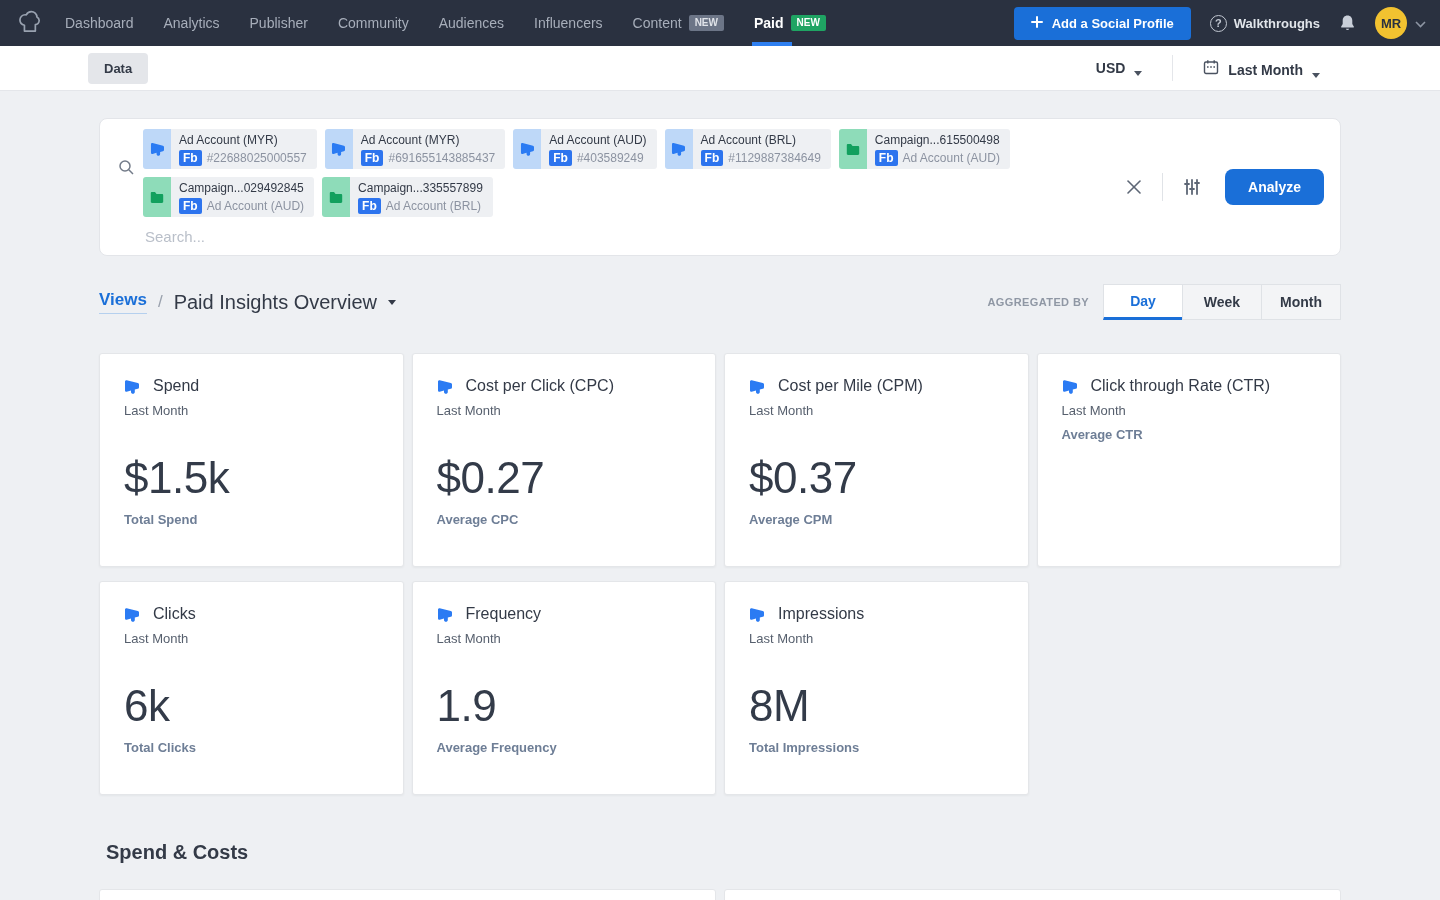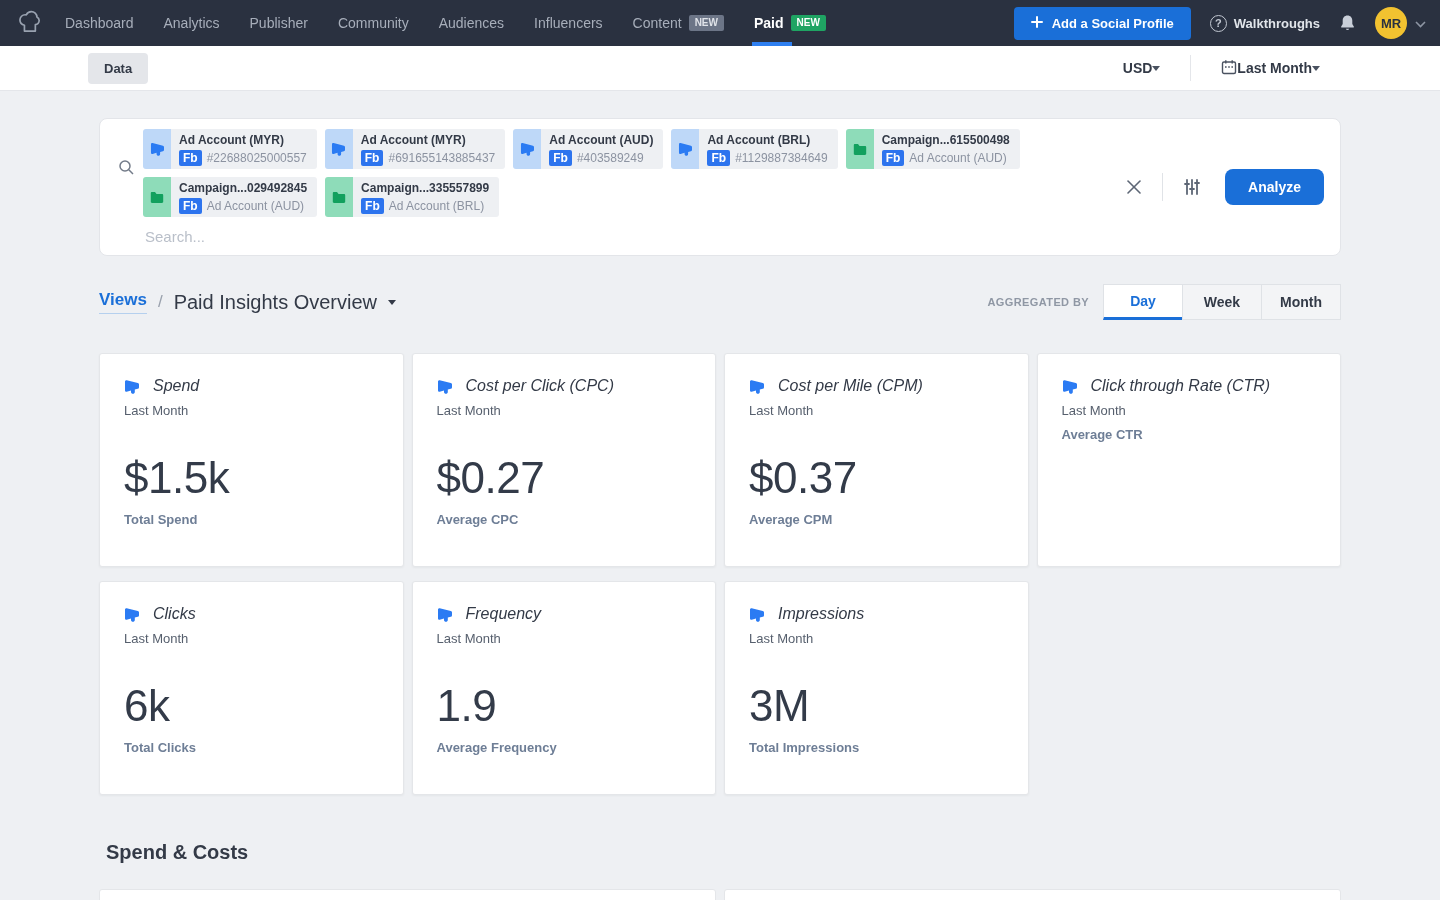--- a/index.html
+++ b/index.html
@@ -55,38 +55,38 @@
   
   .toolbar {
     height: 45px; background: #fff; border-bottom: 1px solid #e4e6ea;
     display: flex; align-items: center; padding: 0 120px 0 88px;
   }
   .data-tab {
     background: #e4e6ea; border-radius: 4px; padding: 8px 16px;
     font-size: 13px; font-weight: 700; color: #333a47; cursor: pointer;
   }
   .toolbar-right { margin-left: auto; display: flex; align-items: center; }
-  .dd { display: flex; align-items: center; font-size: 14px; font-weight: 700; color: #333a47; cursor: pointer; }
+  .dd { display: flex; align-items: flex-end; gap: 9px; font-size: 14px; font-weight: 700; color: #333a47; cursor: pointer; }
   .caret { width: 0; height: 0; border-left: 4px solid transparent; border-right: 4px solid transparent; border-top: 5px solid #4a5260; }
   .toolbar-divider { width: 1px; height: 26px; background: #e4e6ea; margin: 0 30px; }
   
   .filter-card {
     width: 1242px; margin: 27px 0 0 99px;
     background: #fff; border: 1px solid #e3e5e9; border-radius: 8px;
     min-height: 96px; padding: 10px 16px; display: flex;
   }
   .search-icon-wrap { margin: 30px 8px 0 2px; }
   .chips-area { flex: 1; display: flex; flex-direction: column; }
   .chips { display: flex; flex-wrap: wrap; gap: 8px; }
   .chip { display: flex; height: 40px; border-radius: 3px; overflow: hidden; cursor: pointer; }
   .chip-icon { width: 28px; display: flex; align-items: center; justify-content: center; flex: 0 0 28px; }
   .chip.ad-account .chip-icon { background: #bed8f8; }
   .chip.campaign .chip-icon { background: #8edcb9; }
   .chip-body { background: #eef0f3; padding: 5px 10px 5px 8px; display: flex; flex-direction: column; justify-content: center; gap: 3px; }
-  .chip-title { font-size: 12px; font-weight: 700; color: #333a47; white-space: nowrap; }
+  .chip-title { font-size: 12px; font-weight: 400; color: #333a47; white-space: nowrap; }
   .chip-sub { display: flex; align-items: center; gap: 5px; }
   .fb-badge { background: #2d74ee; color: #fff; font-size: 12px; font-weight: 700; padding: 2px 4px; border-radius: 2px; line-height: 1; }
   .chip-subtext { font-size: 12px; color: #8c93a1; white-space: nowrap; }
   .search-input {
     border: none; outline: none; font-size: 15px; color: #333a47;
     padding: 11px 0 0 2px; width: 420px; font-family: "Liberation Sans", sans-serif; background: transparent;
   }
   .search-input::placeholder { color: #b9bfc9; }
   .filter-actions { display: flex; align-items: center; align-self: center; margin-left: auto; }
   .icon-btn { background: none; border: none; display: flex; align-items: center; cursor: pointer; padding: 4px; }
@@ -114,21 +114,21 @@
     background: #f3f4f6; border: 1px solid #dfe2e6; margin-left: -1px; cursor: pointer;
   }
   .agg-tab.active { background: #fff; color: #1a6fd8; border-bottom: 3px solid #1a6fd8; }
   
   .metrics { width: 1242px; margin: 33px 0 0 99px; display: grid; grid-template-columns: repeat(4, 1fr); gap: 14px 8px; }
   .metric-card {
     background: #fff; border: 1px solid #e4e6e9; border-radius: 3px;
     height: 214px; padding: 23px 24px; box-shadow: 0 1px 2px rgba(40,50,60,.05);
   }
   .card-head { display: flex; align-items: center; gap: 13px; }
-  .card-title { font-size: 16px; color: #333a47; font-style: italic; }
+  .card-title { font-size: 16px; color: #333a47; }
   .card-period { font-size: 13px; color: #565f6d; margin-top: 8px; }
   .metric-value { font-size: 44px; color: #333b49; margin-top: 35px; letter-spacing: -.5px; }
   .metric-label { font-size: 13px; font-weight: 700; color: #6e7e96; margin-top: 9px; }
   
   .section-title { margin: 46px 0 0 106px; font-size: 20px; font-weight: 700; color: #333a47; }
   .charts { width: 1242px; margin: 25px 0 0 99px; display: grid; grid-template-columns: 1fr 1fr; gap: 8px; }
   .chart-card { background: #fff; border: 1px solid #e4e6e9; border-radius: 3px; height: 150px; padding: 23px 24px; }
   .megaphone { transform: scaleX(-1); display: block; }
 </style>
 </head>
@@ -469,21 +469,21 @@
   <div class="metric-card">
     <div class="card-head">
       <span>
           <svg class="megaphone" width="16" height="15" viewBox="0 0 16 15" fill="#2b7bf3">
             <path d="M1 5.6v2.6c0 .8.5 1.4 1.2 1.6l3 .8v2.3c0 1 .8 1.9 1.9 1.9 1 0 1.9-.8 1.9-1.9v-1.3l4.3 1.2c.8.2 1.7-.4 1.7-1.3V2.5c0-.9-.9-1.5-1.7-1.3L2.2 4C1.5 4.2 1 4.8 1 5.6z"></path>
           </svg>
         </span>
       <span class="card-title">Impressions</span>
     </div>
     <div class="card-period">Last Month</div>
-    <div class="metric-value">3M</div>
+    <div class="metric-value">8M</div>
     <div class="metric-label">Total Impressions</div>
   </div>
 
 </div>
 
 <h2 class="section-title">Spend &amp; Costs</h2>
 
 <div class="charts">
   <div class="chart-card">
     

